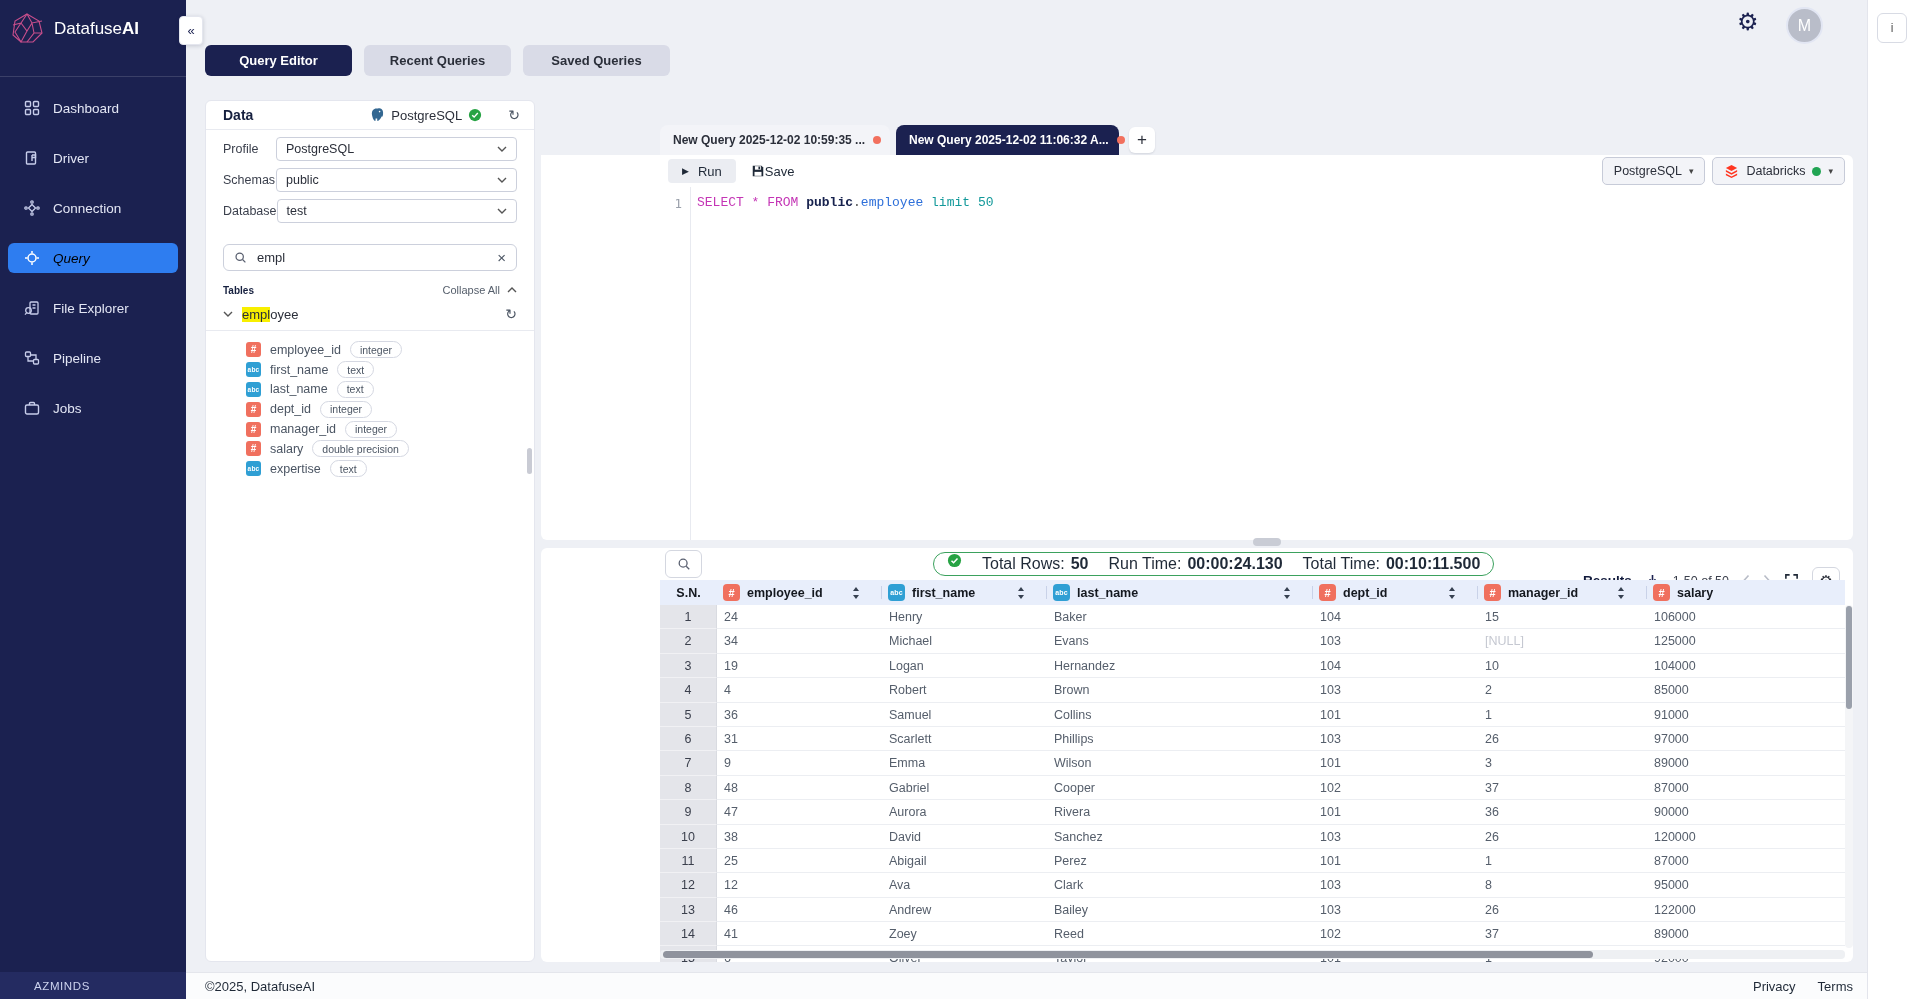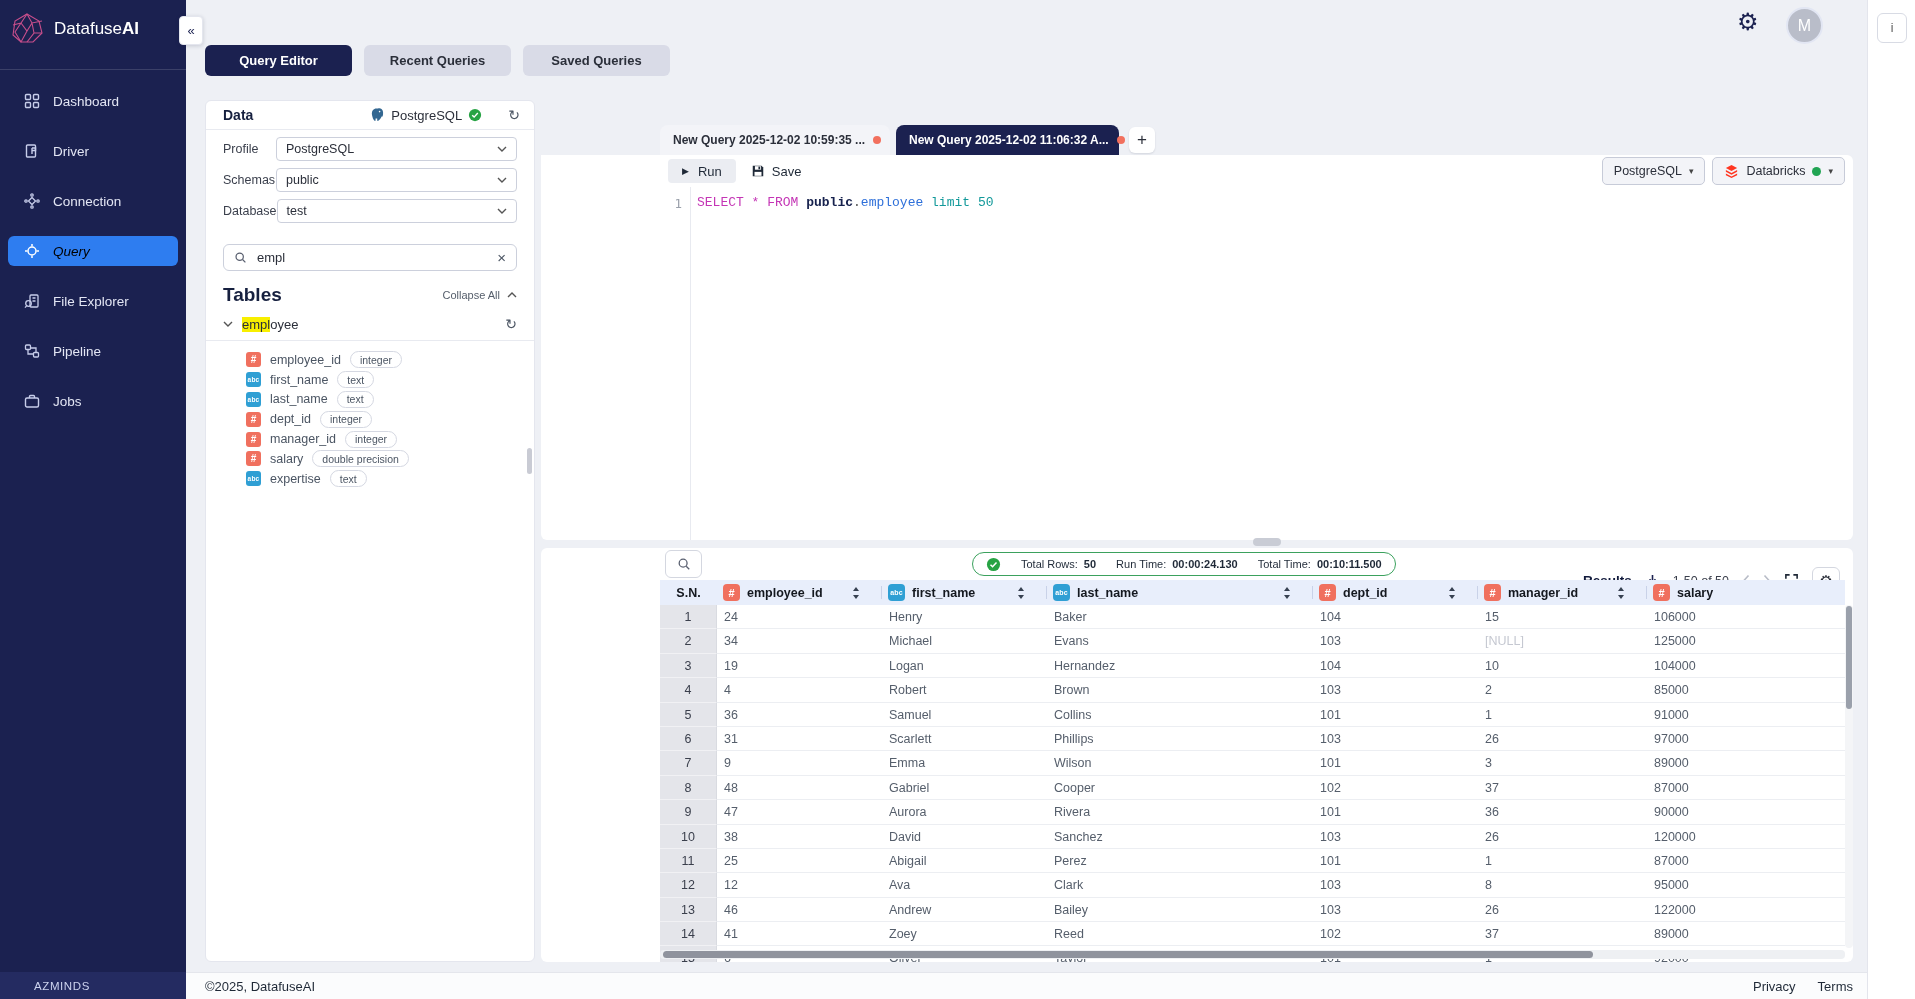--- a/index.html
+++ b/index.html
@@ -1,21 +1,21 @@
 <!DOCTYPE html>
 <html><head>
 <meta charset="utf-8">
 <style>
   html,body{margin:0;padding:0;width:1915px;height:999px;overflow:hidden;}
   body{font-family:"Liberation Sans",sans-serif;background:#eef0f5;position:relative;color:#1f2937;}
   svg{display:block;}
 
   
   .sidebar{position:absolute;left:0;top:0;width:186px;height:999px;background:#1b2150;z-index:2;}
-  .logo-row{display:flex;align-items:center;gap:9px;padding:11px 8px 22px 9px;border-bottom:1px solid rgba(255,255,255,.14);}
+  .logo-row{display:flex;align-items:center;gap:9px;padding:11px 8px 29px 9px;border-bottom:1px solid rgba(255,255,255,.14);}
   .brand{font-size:17px;color:#fff;white-space:nowrap;}
   .brand b{font-weight:700;}
   .nav{padding:16px 8px 0 8px;display:flex;flex-direction:column;gap:20px;}
   .nav-item{display:flex;align-items:center;gap:13px;padding:7px 0 7px 16px;border-radius:6px;font-size:13.5px;color:#e3e6f4;cursor:pointer;}
   .nav-item .nicon{color:#c7cdea;width:16px;height:16px;flex:none;}
   .nav-item.active{background:#2e7df0;color:#000000;font-style:italic;}
   .nav-item.active .nicon{color:#fff;}
   .sidebar-foot{position:absolute;bottom:0;left:0;width:186px;height:27px;background:#242b61;display:flex;align-items:center;padding-left:34px;box-sizing:border-box;font-size:11.5px;letter-spacing:.6px;color:#ccd2ee;}
   .collapse-btn{position:absolute;left:179px;top:16px;width:22px;height:27px;background:#fff;border:1px solid #e4e6ee;border-radius:4px;box-shadow:0 1px 4px rgba(20,25,60,.18);display:flex;align-items:center;justify-content:center;font-size:13px;color:#1b2150;z-index:6;cursor:pointer;}
 
@@ -36,21 +36,21 @@
   .dp-title{font-size:14px;font-weight:700;color:#16203f;}
   .dp-conn{margin-left:116px;display:flex;align-items:center;gap:6px;font-size:13px;color:#2b2f3a;}
   .dp-refresh{margin-left:auto;font-size:14px;color:#4b5563;cursor:pointer;}
   .dp-row{display:flex;align-items:center;padding:0 17px;margin-top:7px;height:24px;}
   .dp-label{flex:0 0 53px;font-size:12.5px;color:#3a3f4c;}
   .sel{flex:1;height:24px;border:1px solid #ccd0dc;border-radius:4px;display:flex;align-items:center;padding:0 9px;font-size:12.5px;color:#2b2f3a;box-sizing:border-box;justify-content:space-between;cursor:pointer;background:#fff;}
   .search{margin:21px 17px 0 17px;height:27px;border:1px solid #ccd0dc;border-radius:6px;display:flex;align-items:center;gap:8px;padding:0 10px;box-sizing:border-box;}
   .search input{border:none;outline:none;flex:1;font-size:13px;color:#2b2f3a;font-family:"Liberation Sans",sans-serif;background:transparent;}
   .search .clear{font-size:15px;color:#4b5563;cursor:pointer;line-height:1;}
   .tables-head{display:flex;align-items:center;margin-top:13px;padding:0 17px;}
-  .tables-title{font-size:19px;font-weight:700;color:#16203f;}
+  .tables-title{font-size:10px;font-weight:700;color:#16203f;}
   .tables-right{margin-left:auto;display:flex;align-items:center;gap:7px;cursor:pointer;}
   .collapse-all{font-size:11px;color:#555e6b;}
   .dp-table-row{display:flex;align-items:center;gap:9px;margin-top:10px;padding:0 17px 8px 17px;border-bottom:1px solid #e8eaf0;}
   .tname{font-size:13px;color:#2b2f3a;}
   .hl{background:#f8ef00;}
   .dp-fields{padding:9px 0 0 40px;display:flex;flex-direction:column;}
   .field-row{display:flex;align-items:center;gap:9px;height:19.8px;}
   .badge{width:15px;height:15px;border-radius:3px;color:#fff;display:flex;align-items:center;justify-content:center;font-weight:700;flex:none;}
   .badge.number{background:#f0705e;font-size:10px;}
   .badge.text{background:#2f9fd4;font-size:6.5px;letter-spacing:.2px;}
@@ -64,42 +64,42 @@
   .qtab.inactive{background:#f3f4f8;color:#2b2f3a;width:230px;}
   .qtab.active{background:#1b2150;color:#fff;width:223px;}
   .dot{width:8px;height:8px;border-radius:50%;background:#f2705e;flex:none;}
   .add-tab{width:26px;height:26px;margin-bottom:2px;margin-left:4px;background:#fff;border-radius:6px;display:flex;align-items:center;justify-content:center;font-size:17px;color:#2b2f3a;box-shadow:0 1px 2px rgba(20,25,60,.12);cursor:pointer;}
 
   
   .editor-card{position:absolute;left:541px;top:155px;width:1312px;height:385px;background:#fff;border-radius:0 6px 6px 6px;box-sizing:border-box;}
   .editor-toolbar{display:flex;align-items:center;height:32px;padding-left:127px;padding-right:8px;}
   .run-btn{display:flex;align-items:center;gap:9px;background:#ebedf2;border-radius:4px;height:24px;padding:0 14px;font-size:13px;color:#1f2937;cursor:pointer;}
   .play{font-size:9px;color:#1f2937;}
-  .save-btn{display:flex;align-items:center;gap:7px;margin-left:15px;font-size:13px;color:#1f2937;cursor:pointer;}
+  .save-btn{display:flex;align-items:center;margin-left:15px;font-size:13px;color:#1f2937;cursor:pointer;}
   .dialects{margin-left:auto;display:flex;gap:7px;}
   .dd{display:flex;align-items:center;gap:7px;border:1px solid #c7cbd8;background:#f3f4f8;border-radius:5px;height:26px;padding:0 11px;font-size:12.5px;color:#2b2f3a;cursor:pointer;}
   .caret{font-size:9px;color:#444;}
   .gdot{width:9px;height:9px;border-radius:50%;background:#21a453;}
   .sql-area{position:relative;height:353px;}
   .gutter-line{position:absolute;left:149px;top:0;bottom:0;width:1px;background:#e8eaf0;}
   .line-no{position:absolute;left:0;top:9px;width:141px;text-align:right;font-family:"DejaVu Sans Mono",monospace;font-size:12.5px;color:#9aa0ab;}
   .sql-text{position:absolute;left:156px;top:8px;font-family:Liberation Mono, monospace;font-size:13px;white-space:pre;}
   .kw{color:#c435b5;}
   .pl{color:#16214d;font-weight:700;}
   .dt{color:#555;}
   .tb{color:#2d6fd9;}
   .lm{color:#12999a;}
 
   .resize-notch{position:absolute;left:1253px;top:538px;width:28px;height:8px;background:#c9ccd5;border-radius:4px;cursor:row-resize;}
 
   
   .results-card{position:absolute;left:541px;top:548px;width:1312px;height:414px;background:#fff;border-radius:6px;box-sizing:border-box;overflow:hidden;}
   .res-toolbar{position:relative;height:32px;}
   .search-mini{position:absolute;left:124px;top:2px;width:37px;height:28px;border:1px solid #d4d7e0;border-radius:6px;display:flex;align-items:center;justify-content:center;box-sizing:border-box;cursor:pointer;}
-  .stats-pill{position:absolute;left:392px;top:4px;height:24px;border:1.5px solid #3ba15d;border-radius:13px;display:flex;align-items:center;gap:20px;padding:0 13px;font-size:11px;color:#1f2937;box-sizing:border-box;background:#fff;margin-left:39px;}
+  .stats-pill{position:absolute;left:392px;top:4px;height:24px;border:1.5px solid #3ba15d;border-radius:13px;display:flex;gap:20px;padding:0 13px;font-size:16px;color:#1f2937;box-sizing:border-box;background:#fff;}
   .stat{display:flex;align-items:center;gap:6px;white-space:nowrap;}
   .stat b{font-weight:700;}
   .res-right{position:absolute;right:13px;top:8px;height:49px;display:flex;align-items:center;gap:13px;}
   .res-title{font-weight:700;font-size:13.5px;color:#111a3c;}
   .range{font-size:12.5px;color:#3a3f4c;}
   .pg-chev{cursor:pointer;}
   .gear-box{width:28px;height:28px;border:1px solid #d4d7e0;border-radius:6px;display:flex;align-items:center;justify-content:center;font-size:15px;line-height:1;color:#2b2f3a;box-sizing:border-box;cursor:pointer;}
 
   .grid{position:absolute;left:119px;top:32px;right:8px;bottom:0;}
   .grid-head{display:flex;height:25px;background:#e8eefb;align-items:center;font-size:12.5px;font-weight:700;color:#14181f;}

